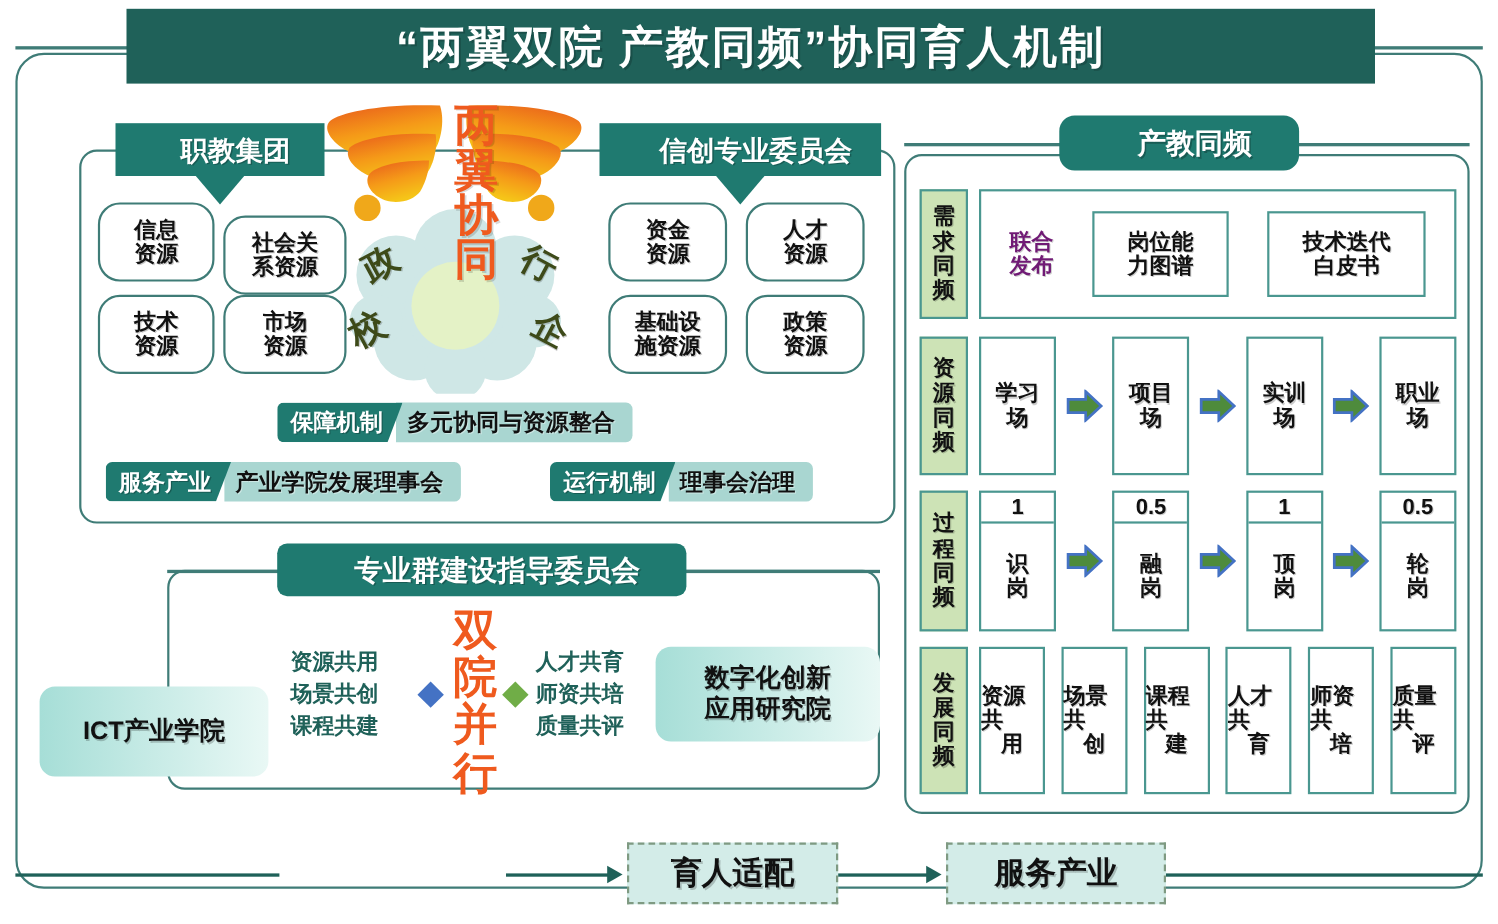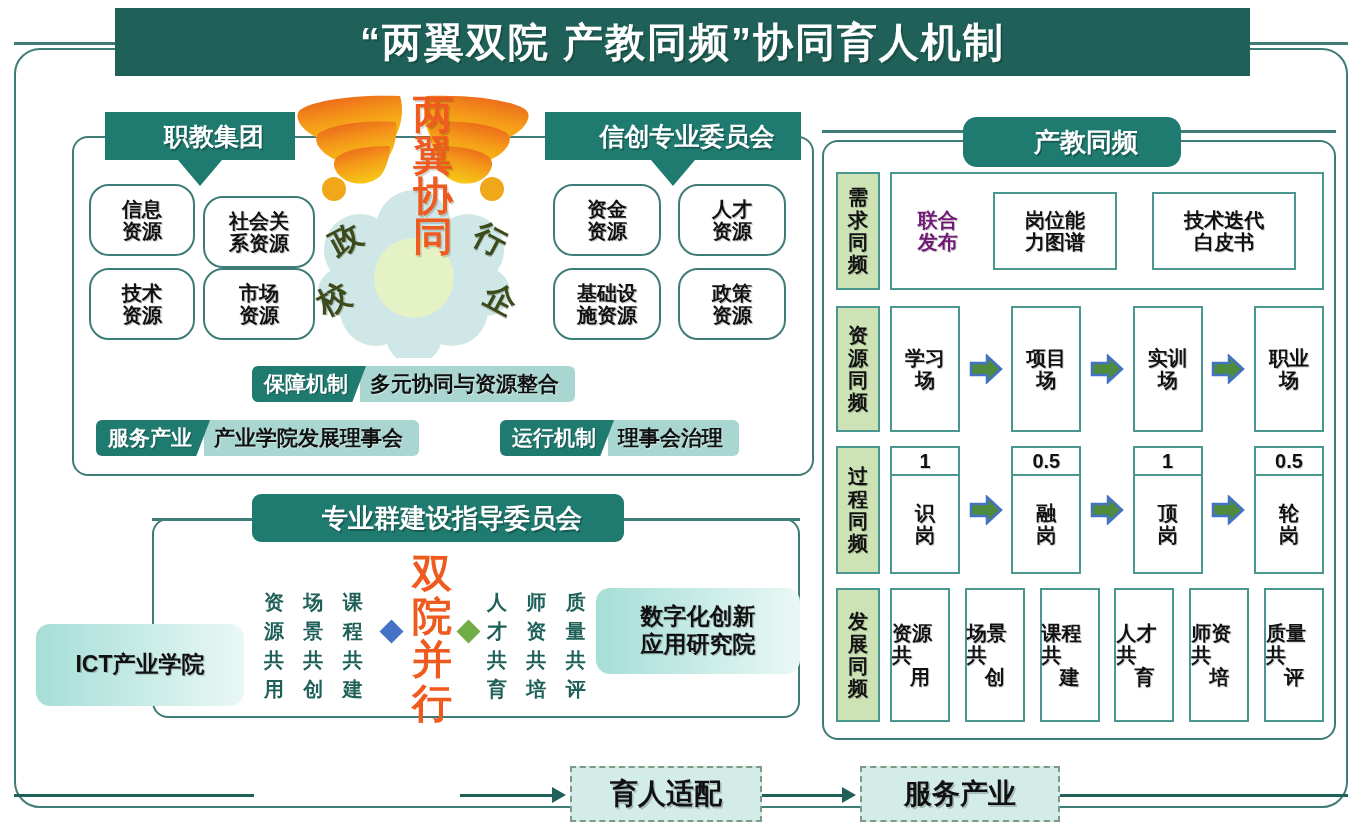--- a/index.html
+++ b/index.html
@@ -104,37 +104,37 @@
     left:252px; top:494px; width:372px; height:48px; font-size:26px; border-radius:9px;
   }
   .grad-box{
     position:absolute; border-radius:14px;
     background:linear-gradient(90deg,#a6ded7 0%,#e9f8f5 100%);
     display:flex; flex-direction:column; align-items:center; justify-content:center;
     font-size:23px; font-weight:bold; color:#111; line-height:1.2;
     text-shadow:1.2px 1.2px 0 rgba(0,0,0,.2);
   }
   .kv-col{
-    position:absolute; display:flex; flex-direction:row; justify-content:center;
+    position:absolute; display:flex; flex-direction:column; justify-content:center;
     color:#1f6159; font-size:20px; font-weight:bold; line-height:1.45;
   }
   .dual-center{
     position:absolute; left:404px; top:552px; width:56px;
     display:flex; flex-direction:column; align-items:center;
     color:#ef5a1e; font-size:40px; font-weight:bold; line-height:1.08;
   }
   .dmd{ position:absolute; width:17px; height:17px; transform:rotate(45deg); }
 
   
   .right-panel{
     position:absolute; left:822px; top:140px; width:514px; height:600px;
     border:2.2px solid #3f7c77; border-radius:16px;
   }
   .hdr-cjtp{
-    left:963px; top:105px; width:218px; height:50px; font-size:26px; border-radius:14px;margin-top:12px;
+    left:963px; top:105px; width:218px; height:50px; font-size:26px; border-radius:14px;
   }
   .rrow{ position:absolute; display:flex; align-items:stretch; }
   .rlabel{
     width:44px; background:#cde3b6; border:2.2px solid #4a9790;
     display:flex; flex-direction:column; align-items:center; justify-content:center;
     font-size:20px; font-weight:bold; color:#111; line-height:1.12;
     text-shadow:1px 1px 0 rgba(0,0,0,.2);
   }
   .rbody{ flex:1; display:flex; align-items:center; margin-left:10px; }
   .outer-cell{

